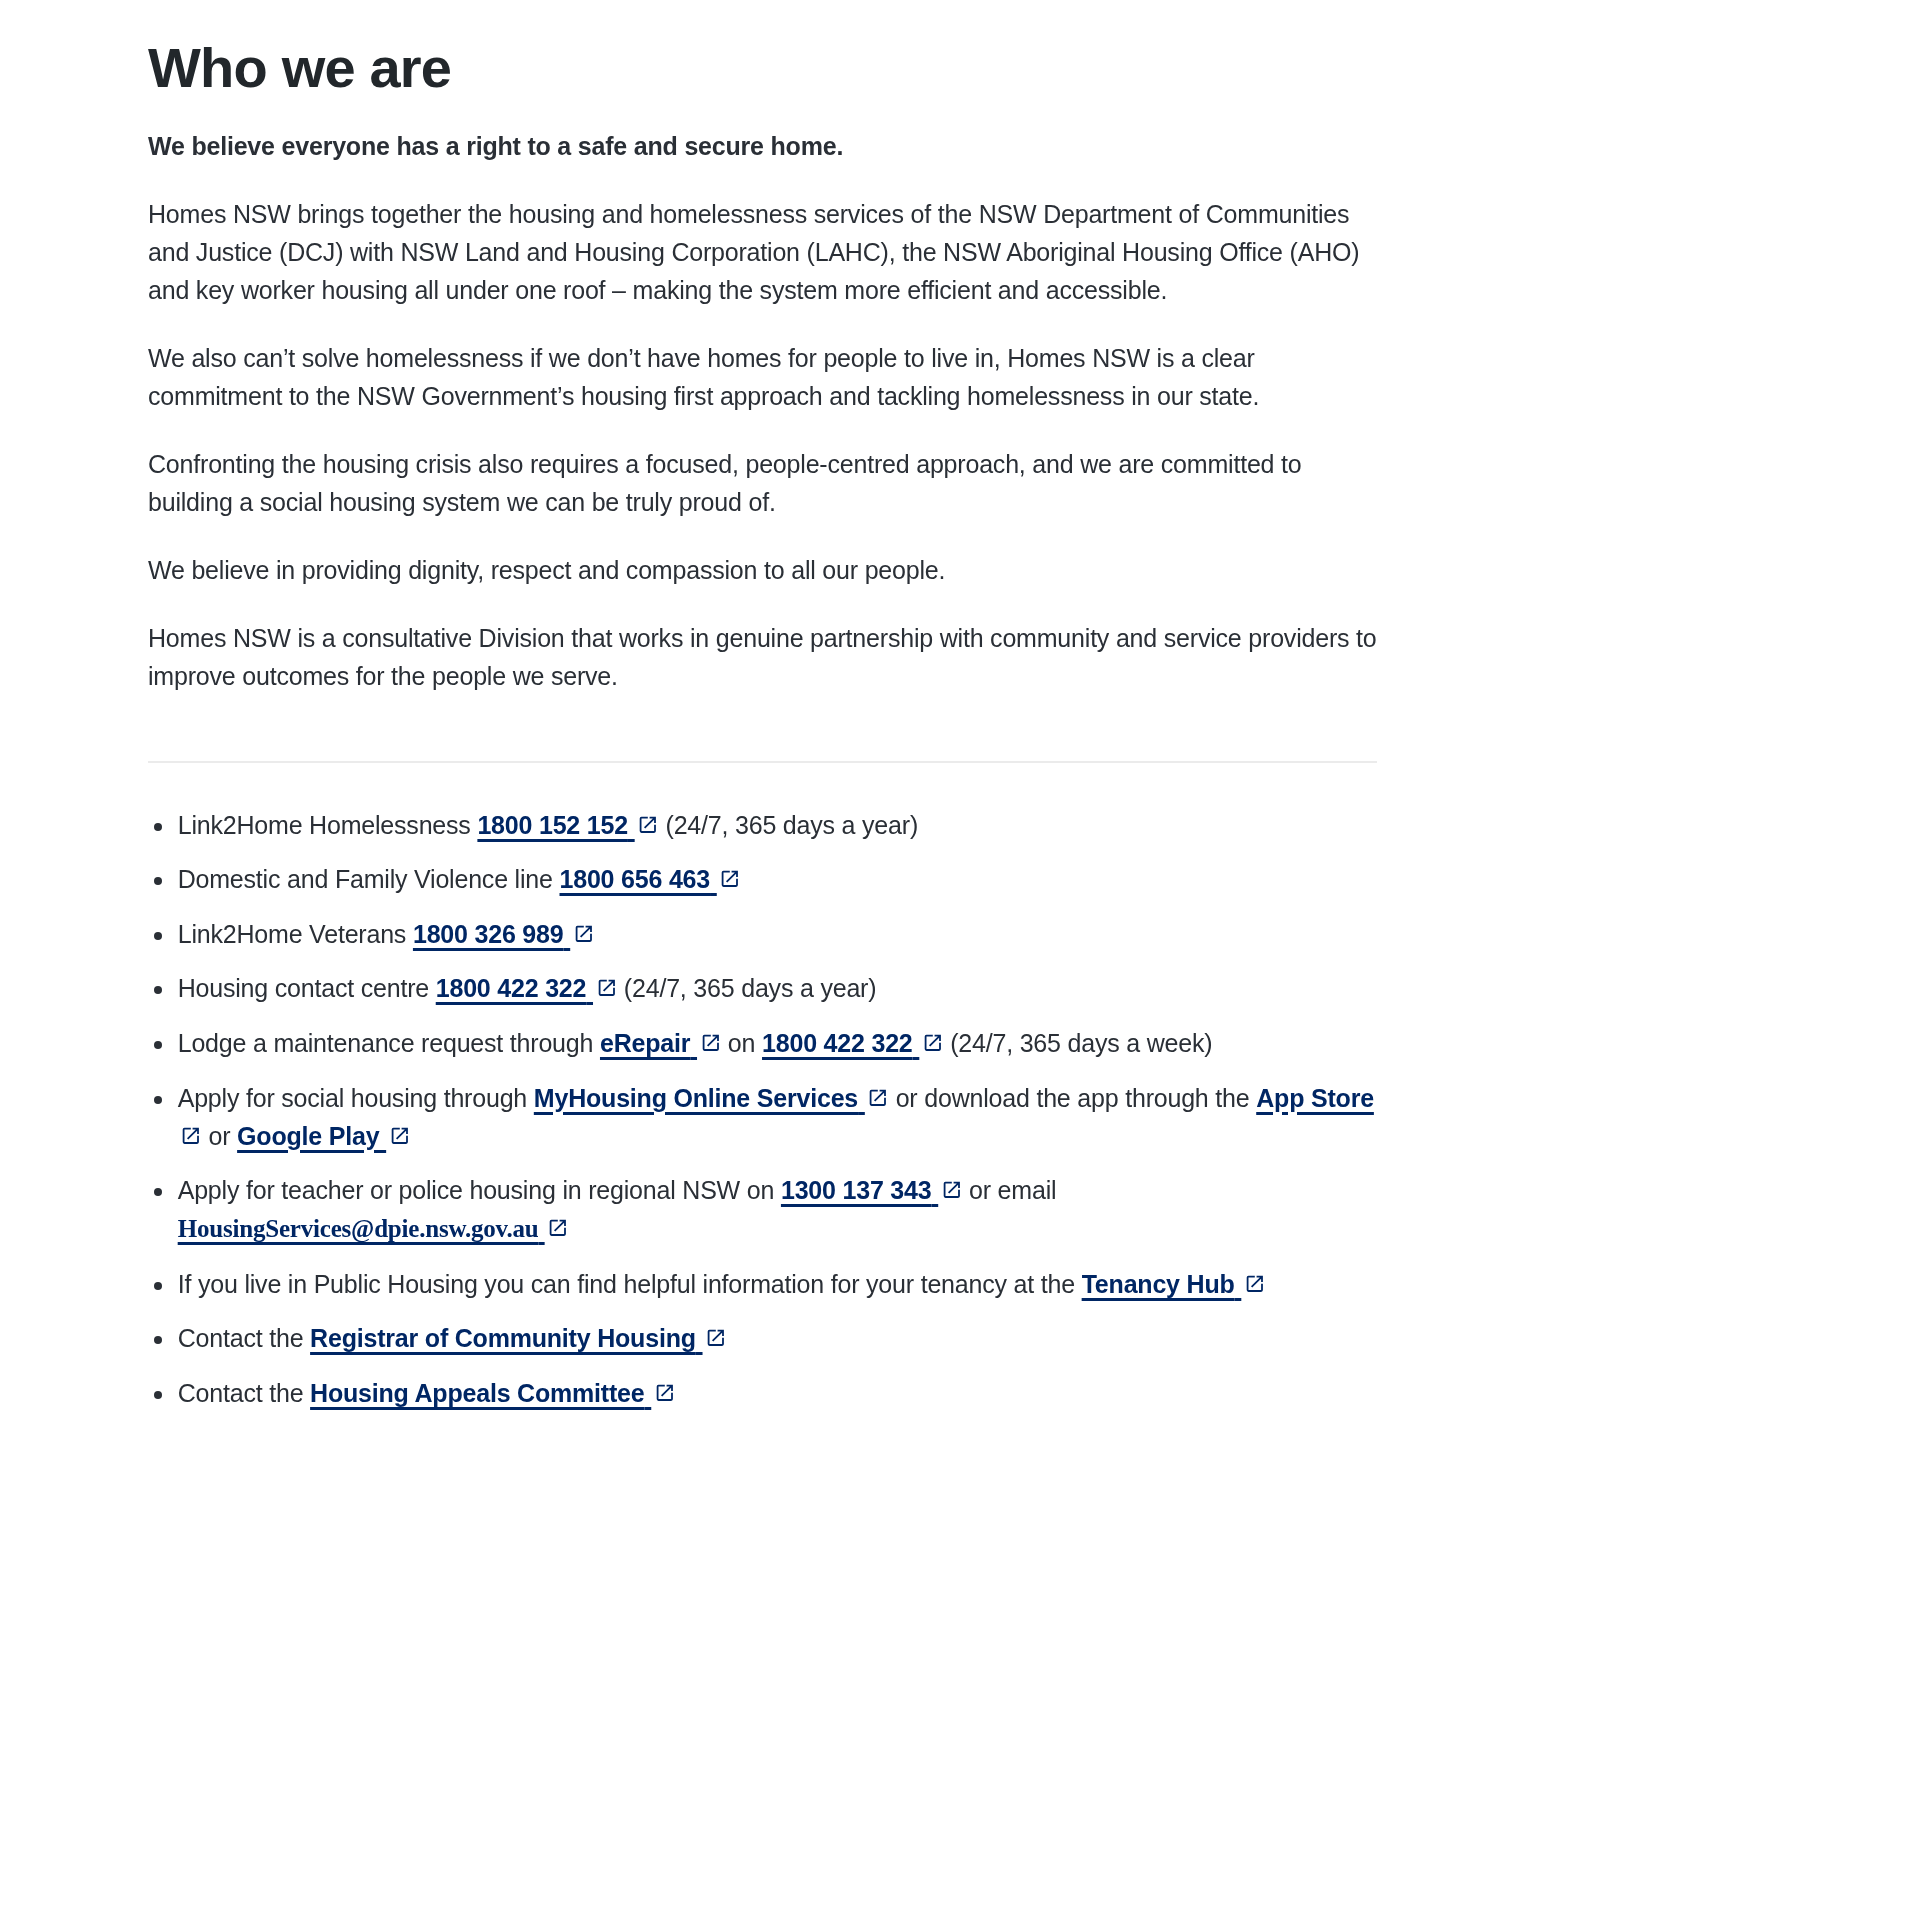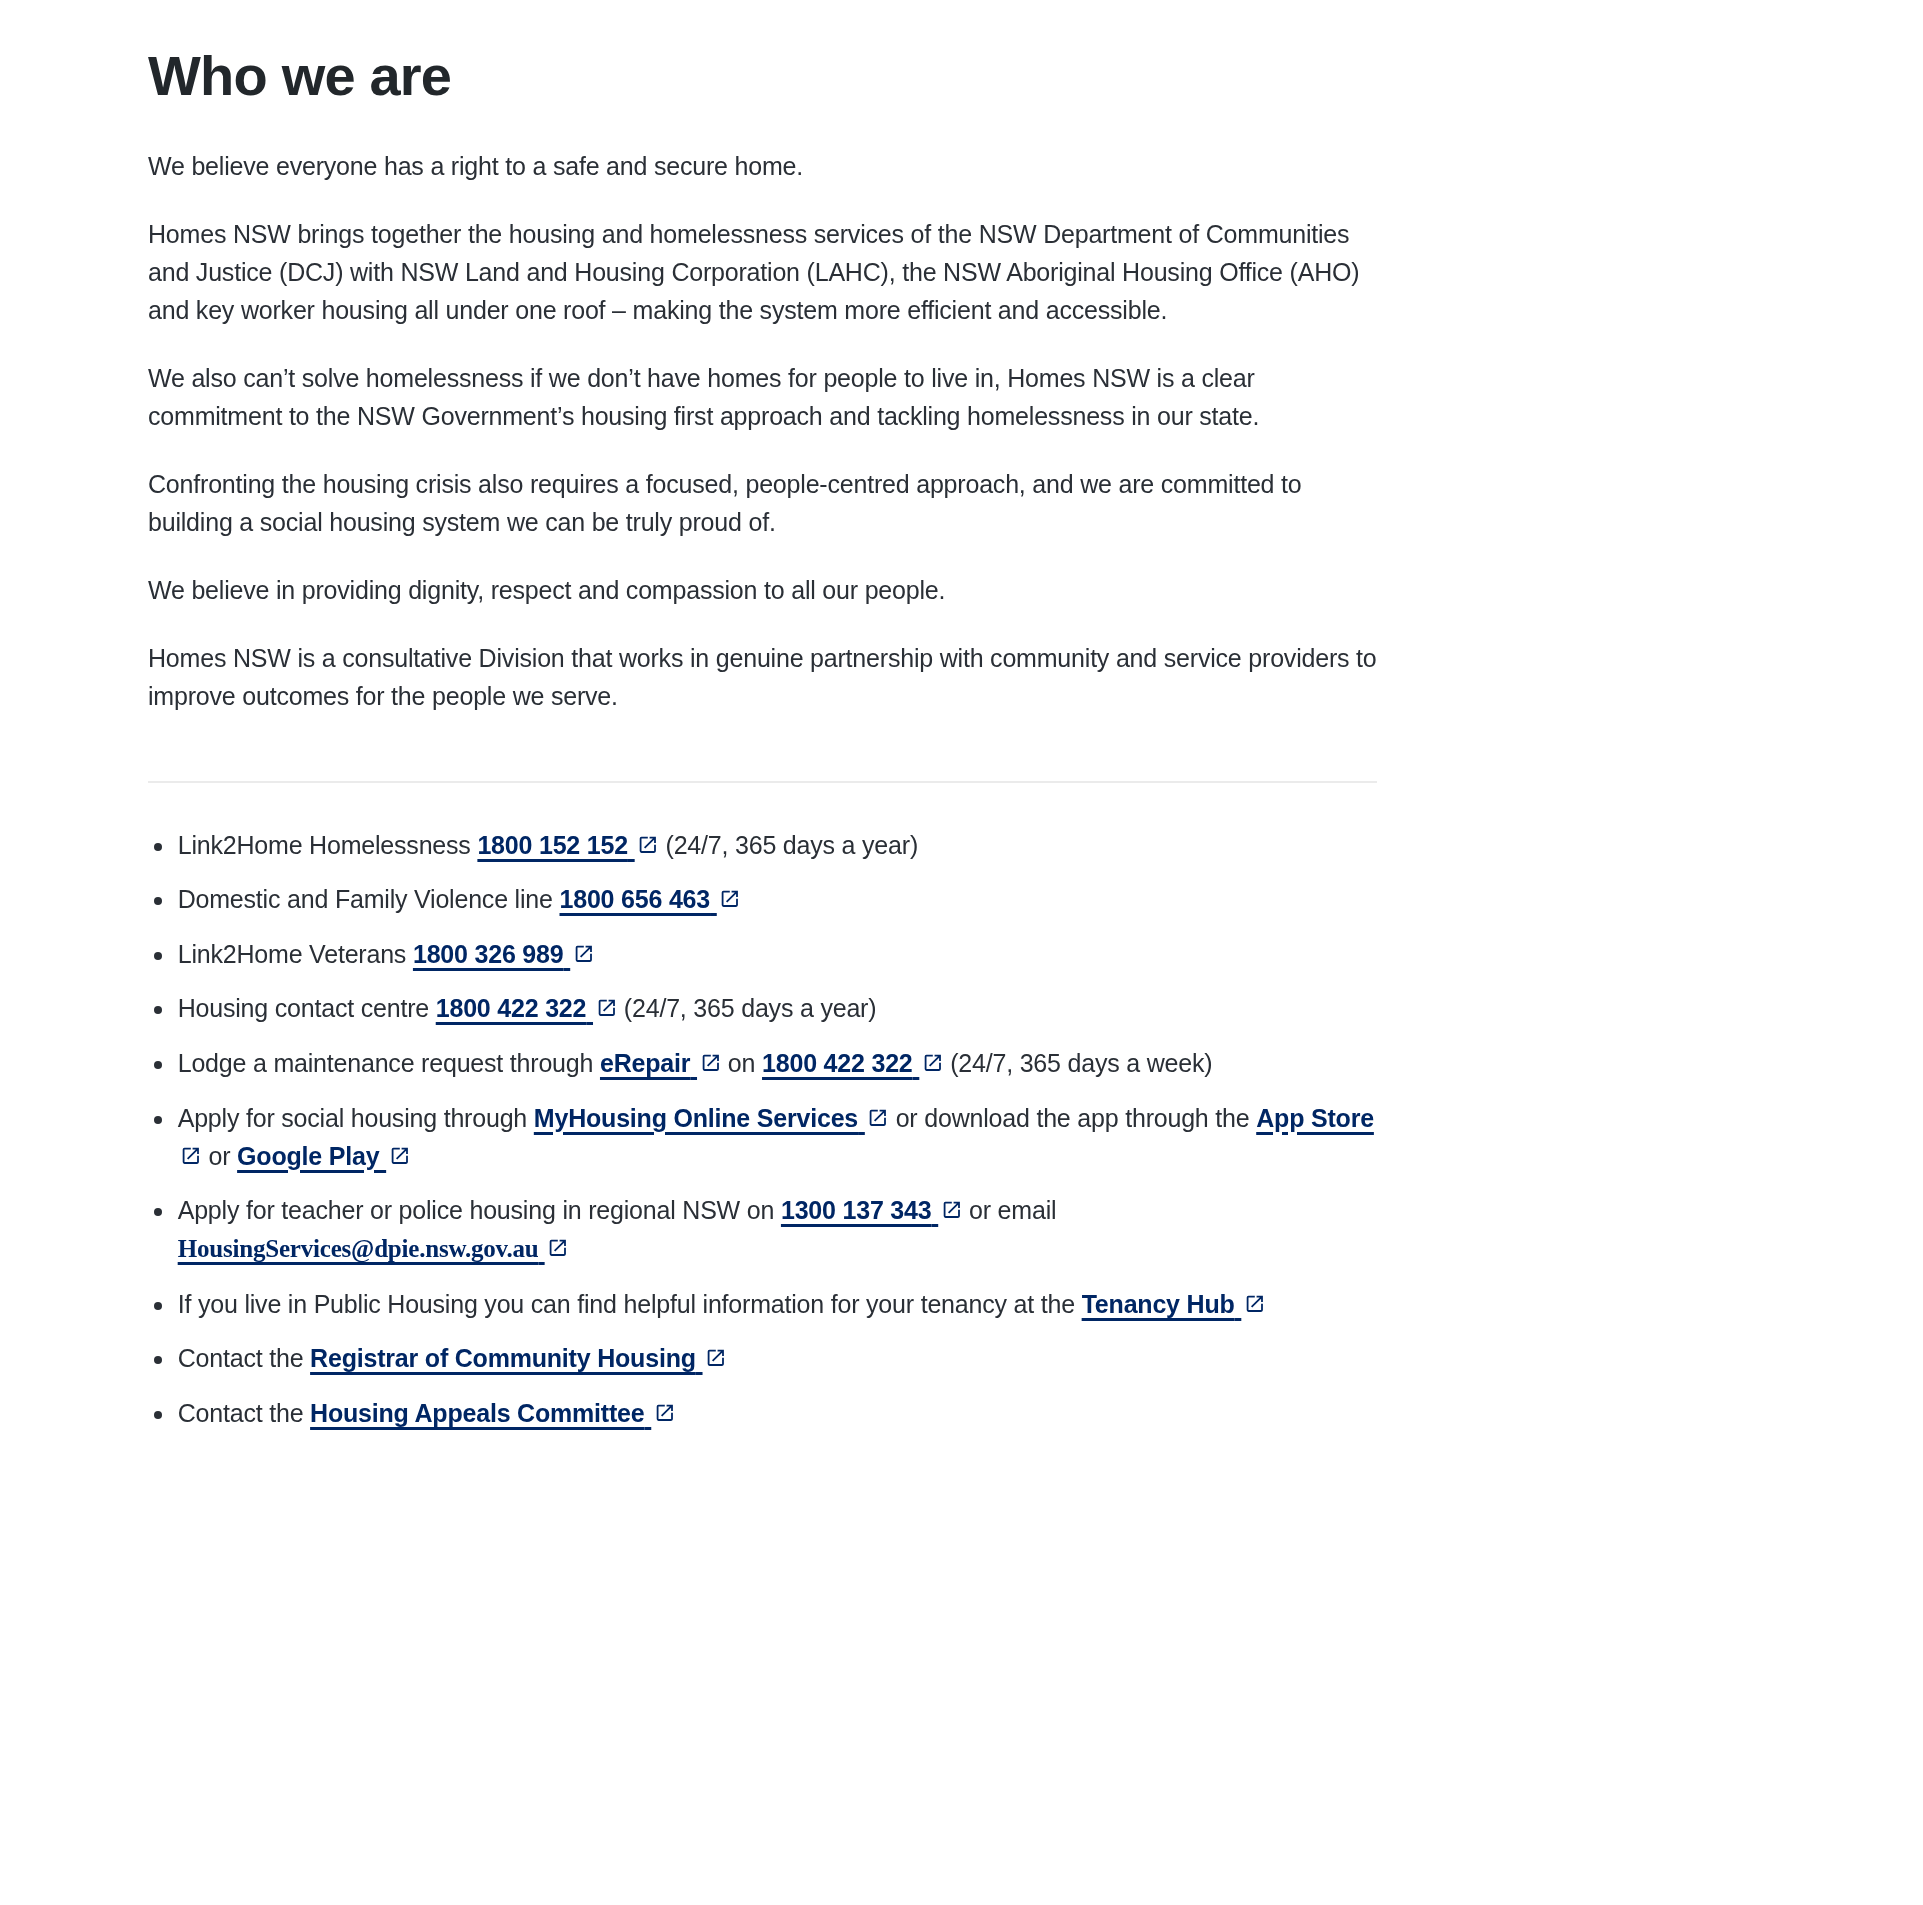--- a/index.html
+++ b/index.html
@@ -11,21 +11,21 @@
     width: 1924px;
     height: 1906px;
     overflow: hidden;
     position: relative;
     font-family: "Liberation Sans", "DejaVu Sans", sans-serif;
     color: #22272B;
   }
   .content {
     position: absolute;
     left: 148px;
-    top: 8px;
+    top: 0;
     width: 1229px;
   }
   h1.page-h1 {
     margin: 37px 0 0 0;
     font-size: 56px;
     line-height: 1.1;
     font-weight: 700;
     letter-spacing: -0.8px;
     color: #22272B;
   }
@@ -38,21 +38,22 @@
     color: #22272B;
   }
   p.body-p {
     margin: 30px 0 0 0;
     font-size: 25px;
     line-height: 38px;
     letter-spacing: -0.2px;
     color: #2A2F36;
   }
   p.body-p.first {
-    margin-top: 40px;
+    margin-top: 28px;
+    font-weight: bold;
   }
   hr.section-divider {
     border: none;
     border-top: 2.5px solid #EBEBEB;
     margin: 66px 0 0 0;
     width: 100%;
   }
   ul.help-list {
     margin: 43px 0 0 0;
     padding: 0 0 0 28px;

